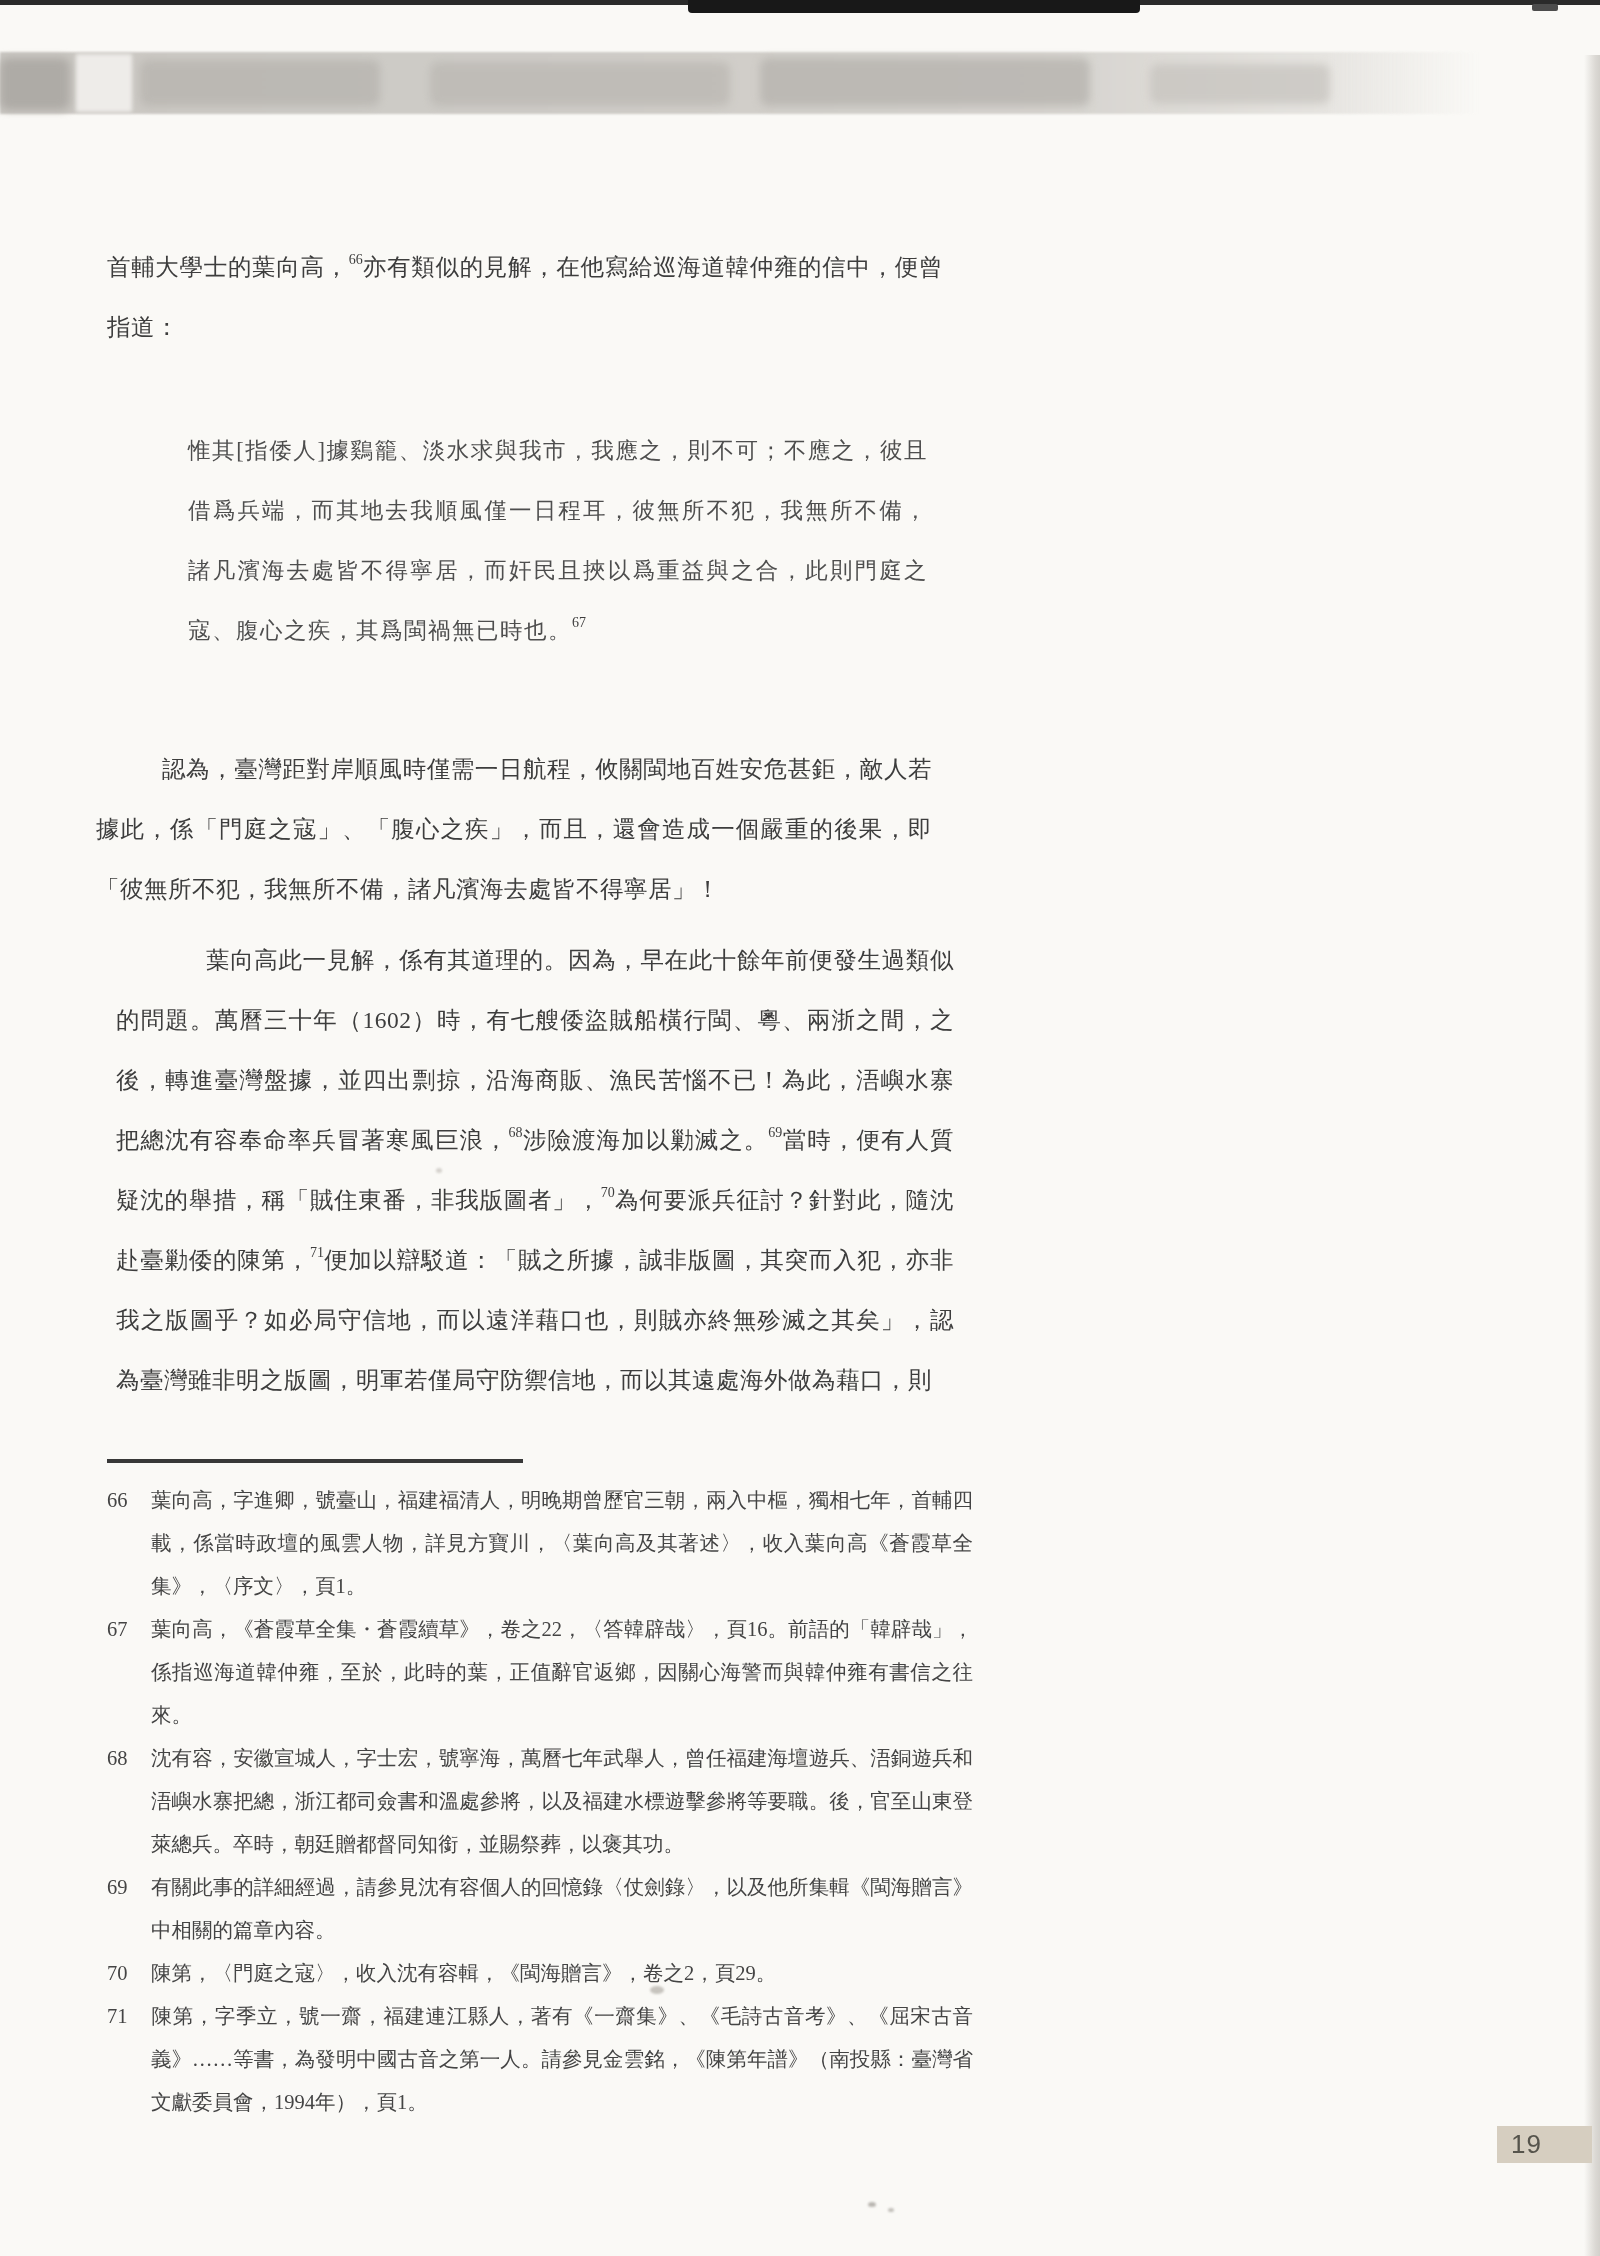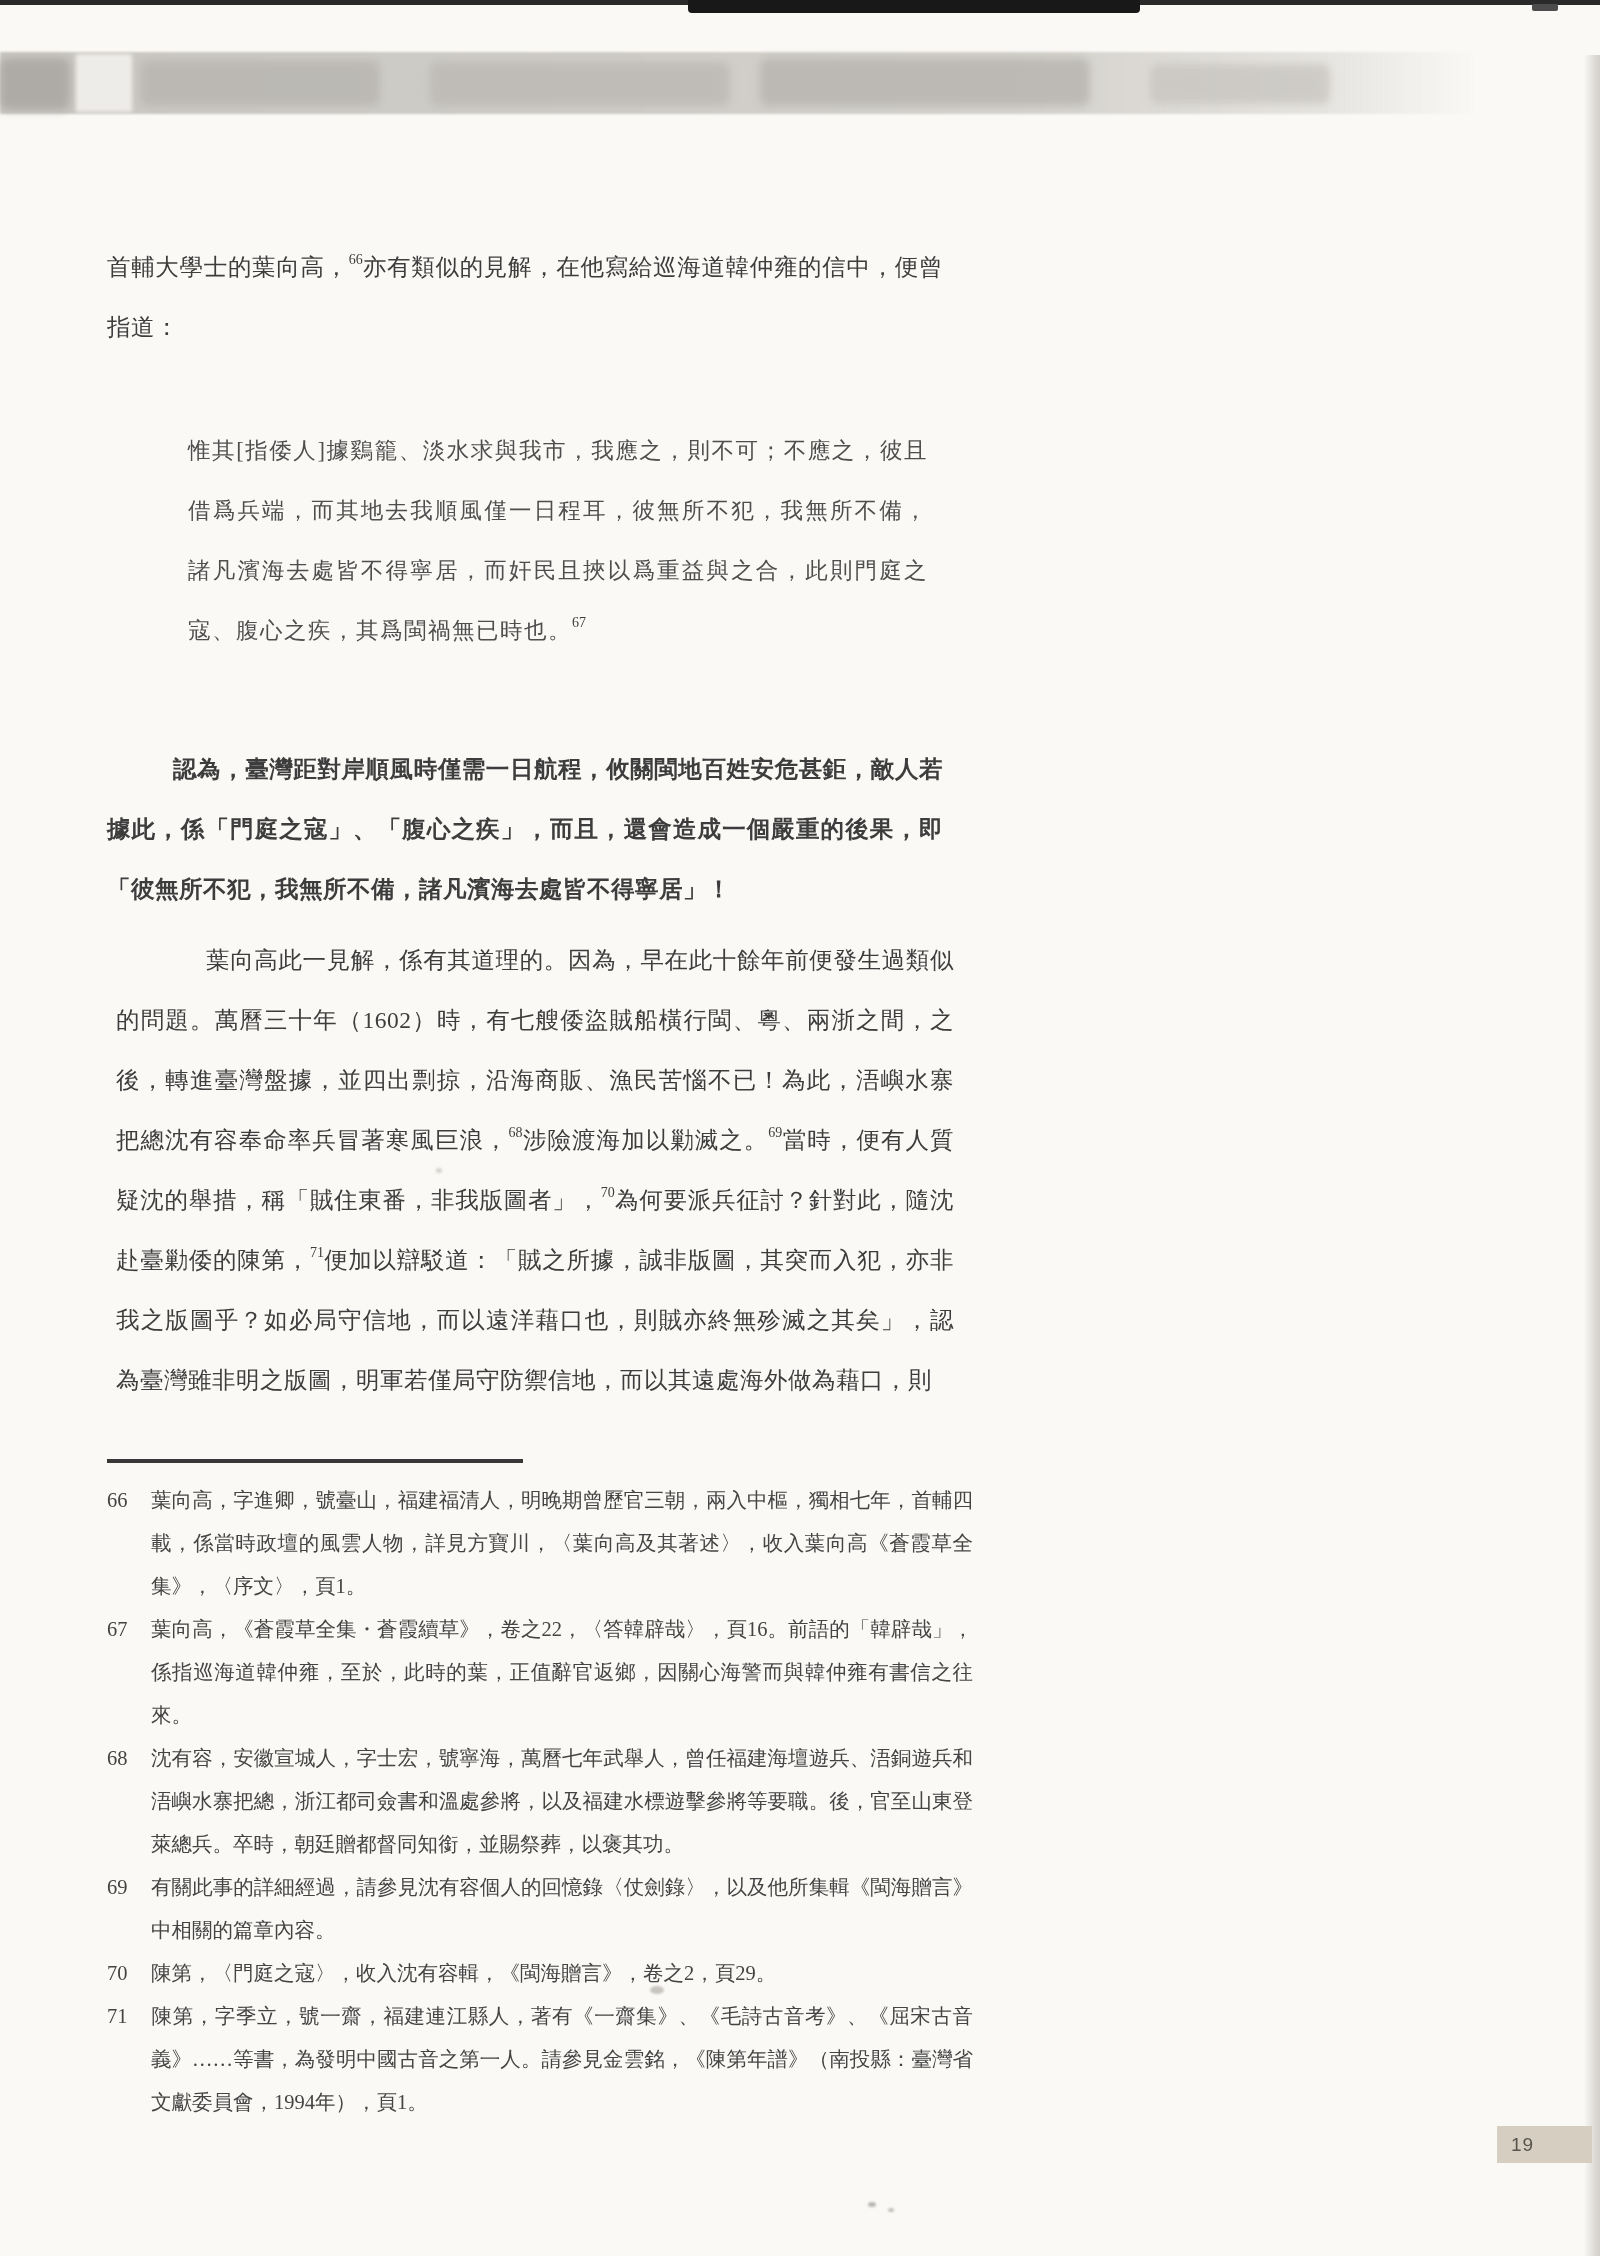--- a/index.html
+++ b/index.html
@@ -41,21 +41,21 @@
   
   .txt{
     position:absolute;
     text-align:justify;
     line-height:60px;
     font-size:23.5px;
     letter-spacing:.5px;
     color:#3d3d3d;
   }
   #para1{left:107px;top:237px;width:836px;}
-  #para2{left:107px;top:739px;width:836px;text-indent:66px;font-weight:bold;}
+  #para2{left:96px;top:739px;width:836px;text-indent:66px;}
   #para3{left:116px;top:930px;width:838px;text-indent:90px;}
   #quote{
     left:188px;top:421px;width:740px;
     font-size:22.5px;line-height:60px;letter-spacing:1.5px;
     color:#4e4e4e;text-align:justify;position:absolute;
   }
   sup.fnref{
     font-size:14px;line-height:0;vertical-align:11px;letter-spacing:0;
     color:#3d3d3d;
   }
@@ -68,21 +68,21 @@
   }
   .fn{padding-left:44px;}
   .fn-num{display:inline-block;width:44px;margin-left:-44px;letter-spacing:0;}
   
   #pagenum-box{
     position:absolute;left:1497px;top:2126px;width:95px;height:37px;
     background:#d6cec0;
   }
   #pagenum{
     font-family:"Liberation Sans","DejaVu Sans",sans-serif;
-    font-size:19px;line-height:37px;color:#56544c;
+    font-size:26px;line-height:37px;color:#56544c;
     padding-left:14px;letter-spacing:1px;
   }
 </style>
 </head>
 <body>
 
 <div id="page">
 
   <div class="art" id="top-edge"></div>
   <div class="art" id="top-edge-thick"></div>

